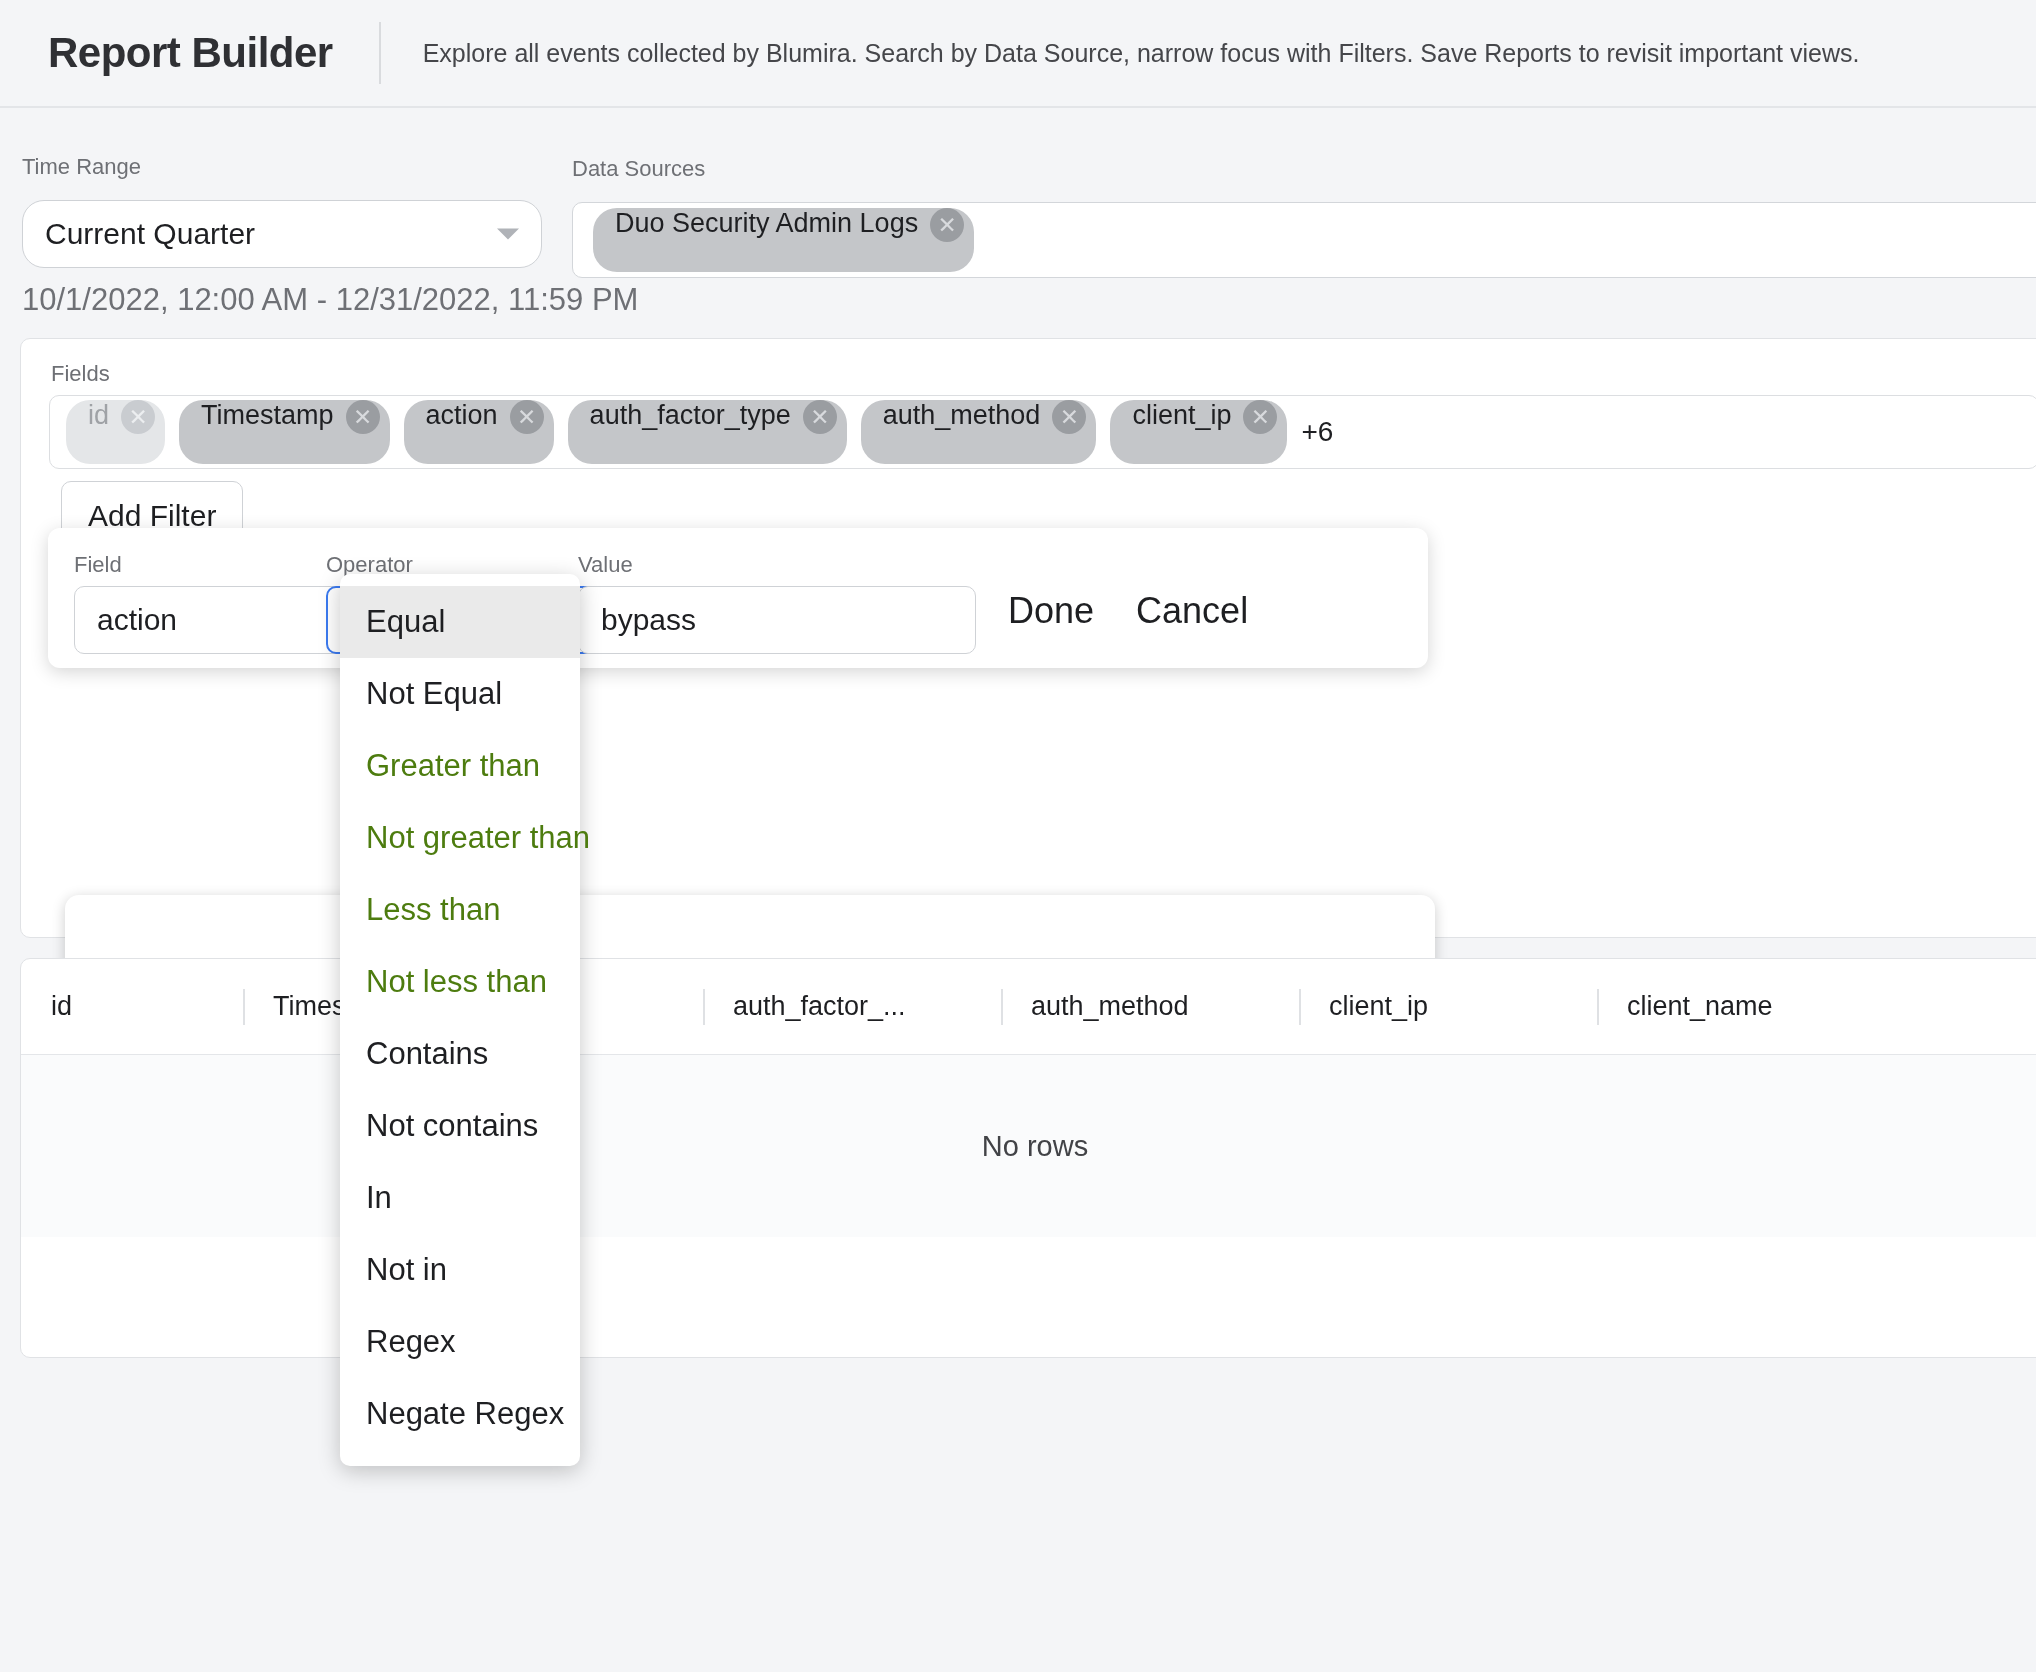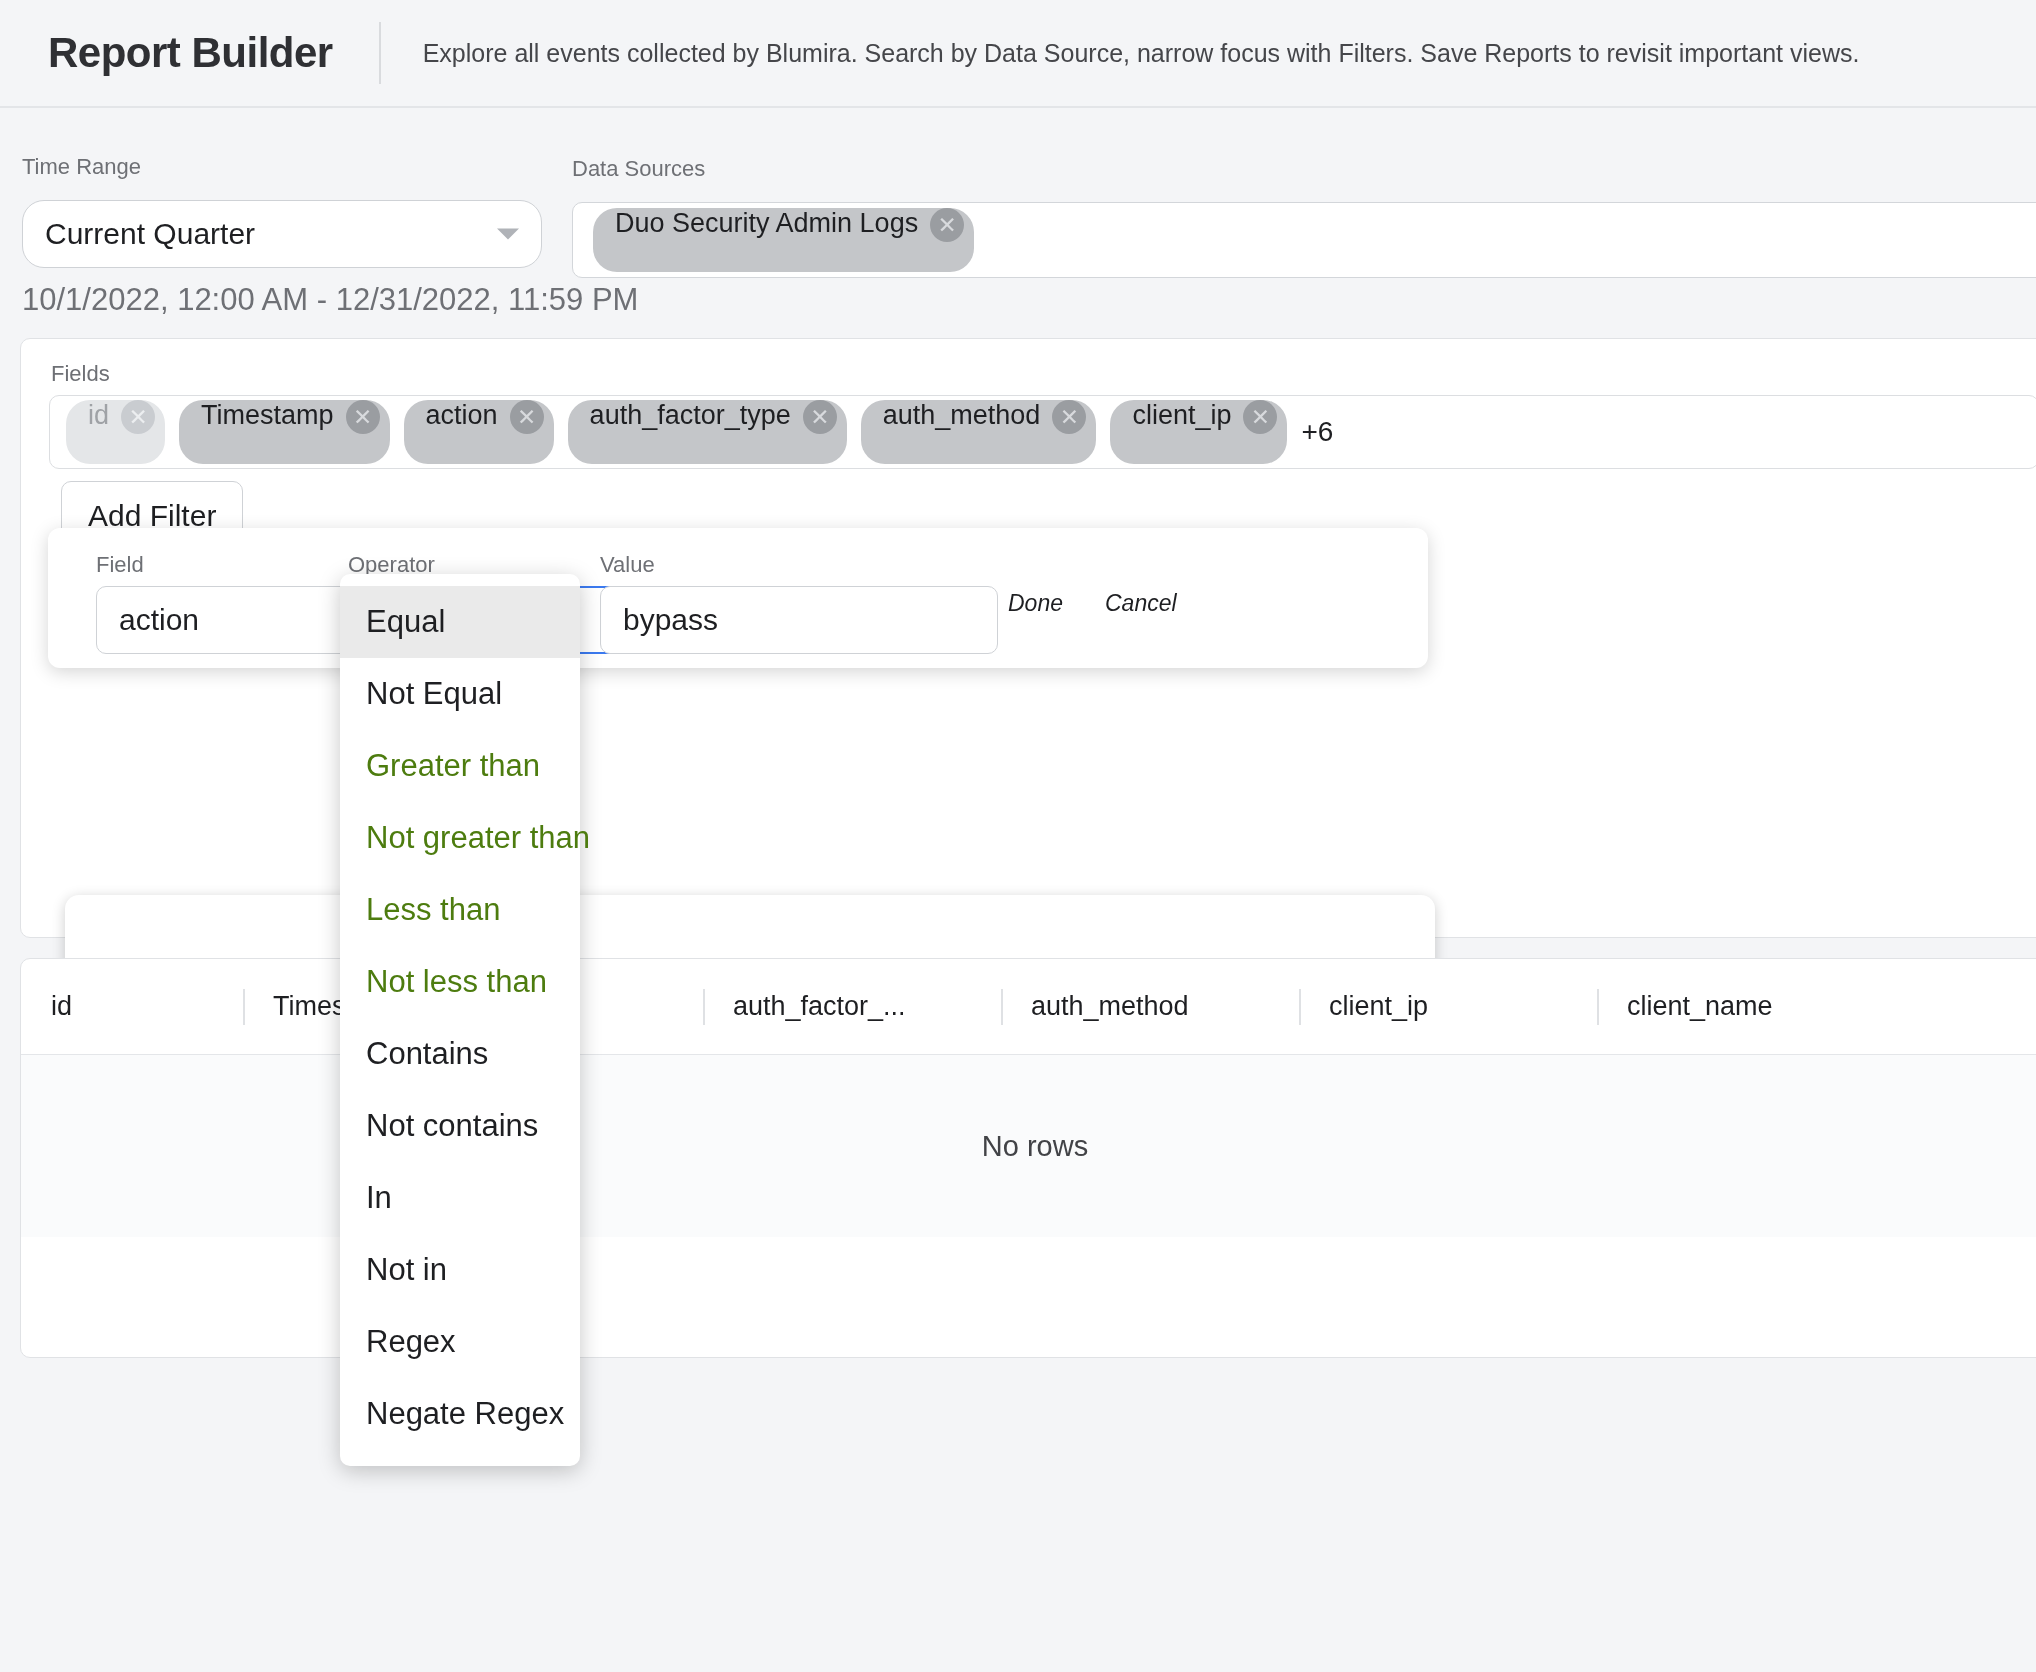--- a/index.html
+++ b/index.html
@@ -203,21 +203,21 @@
     background: #ffffff;
     border-radius: 12px;
     box-shadow: 0 4px 18px rgba(0,0,0,0.17);
     z-index: 20;
   }
   .popover-inner {
     position: relative;
     width: 100%; height: 100%;
     padding: 0;
   }
-  .pf { position: absolute; margin-left: 22px; }
+  .pf { position: absolute; }
   .pf-label {
     font-size: 22px; color: #6e7075;
     margin-bottom: 8px;
   }
   .pf-field   { left: 26px;  top: 24px; width: 300px; }
   .pf-op      { left: 278px; top: 24px; width: 300px; }
   .pf-value   { left: 530px; top: 24px; width: 398px; }
   .pf-control {
     height: 68px;
     border: 1.5px solid #cfd2d6;
@@ -230,26 +230,25 @@
     position: relative;
   }
   .pf-control.focused {
     border: 2.5px solid #3b7af0;
   }
   .pf-actions {
     position: absolute; left: 960px; top: 62px;
     display: flex; align-items: center; gap: 42px;
   }
   .text-btn {
-    font-size: 23px;
+    font-size: 36px;
     color: #1e1f22;
     background: none; border: none; padding: 0;
     cursor: pointer;
     font-family: "Liberation Sans", sans-serif;
-    font-style: italic;
   }
 
   
   .op-menu {
     position: absolute; left: 340px; top: 574px;
     width: 240px;
     background: #ffffff;
     border-radius: 10px;
     box-shadow: 0 5px 22px rgba(0,0,0,0.22);
     padding: 12px 0 16px 0;

